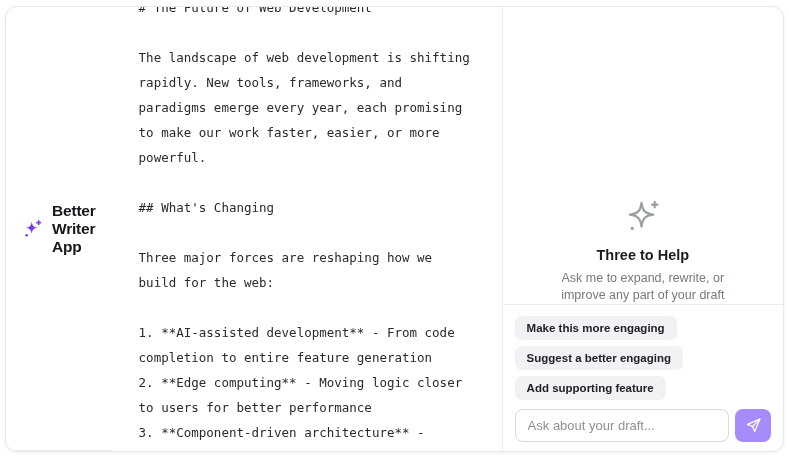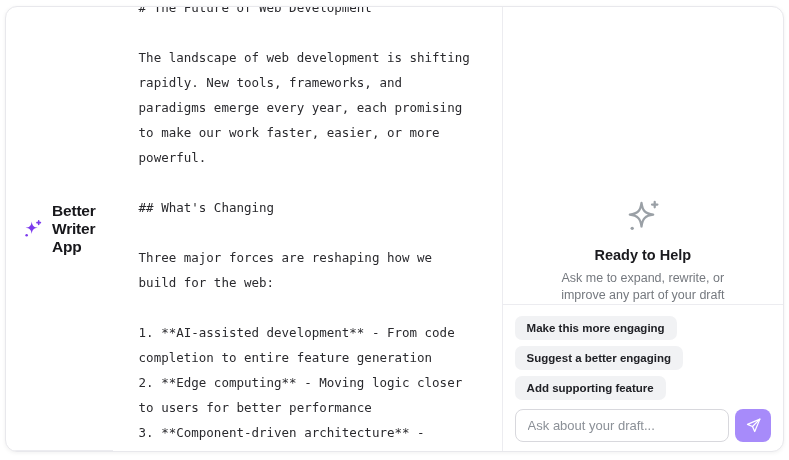--- a/index.html
+++ b/index.html
@@ -120,21 +120,21 @@
 
         <div class="assistant-body">
           <div class="empty-state">
             <span class="icon">
               <svg width="36" height="36" viewBox="0 0 24 24" fill="none" stroke="#9aa0a6" stroke-width="1.5" stroke-linecap="round" stroke-linejoin="round">
                 <path d="M11 3.2 C11.7 8.6 13.5 10.4 18.8 11.1 C13.5 11.8 11.7 13.6 11 19 C10.3 13.6 8.5 11.8 3.2 11.1 C8.5 10.4 10.3 8.6 11 3.2 Z"></path>
                 <path d="M19.8 2.6 v3.6 M18 4.4 h3.6"></path>
                 <circle cx="4.8" cy="20.2" r="1.1" fill="#9aa0a6" stroke="none"></circle>
               </svg>
             </span>
-            <div class="es-title">Ready to Help</div>
+            <div class="es-title">Three to Help</div>
             <div class="es-sub">Ask me to expand, rewrite, or
 improve any part of your draft</div>
           </div>
         </div>
 
         <div class="assistant-footer">
           <div class="chips">
             <button class="chip">Make this more engaging</button>
             <button class="chip">Suggest a better engaging</button>
             <button class="chip">Add supporting feature</button>

